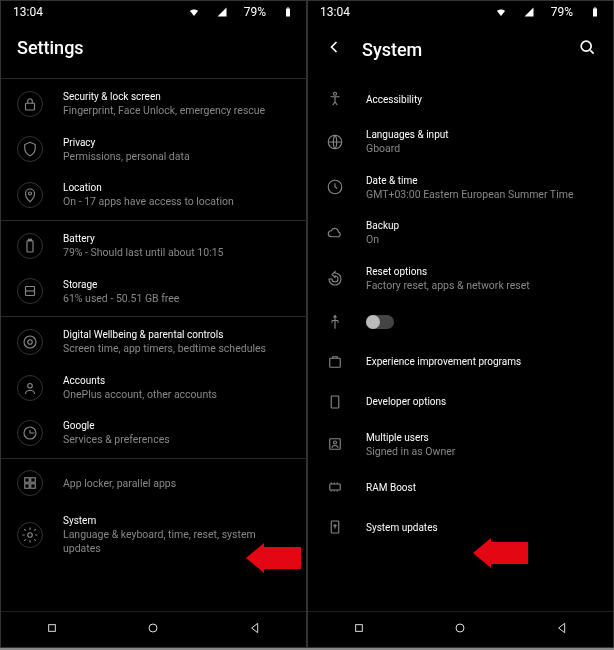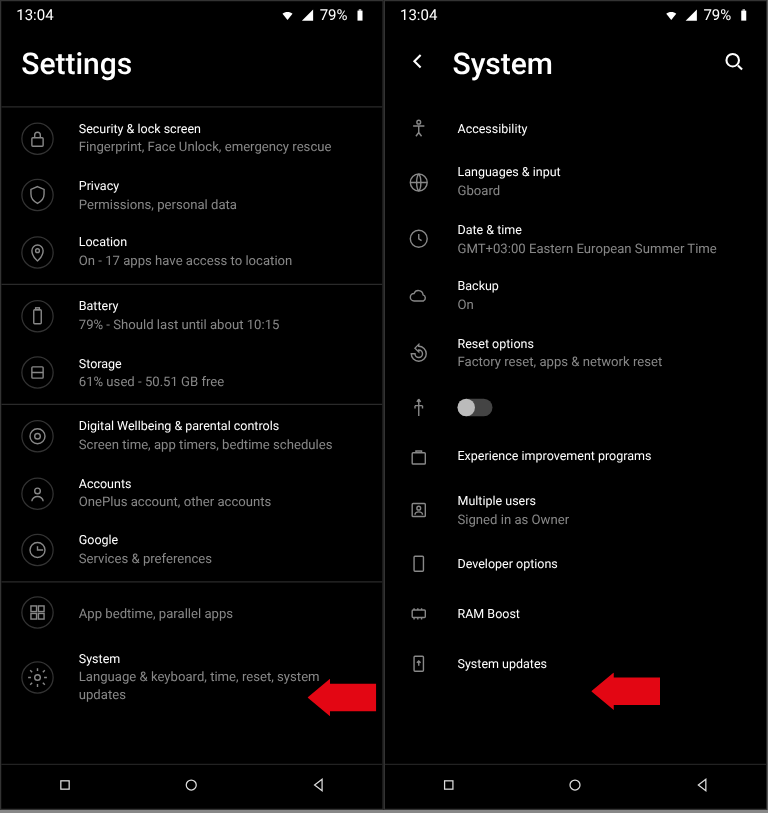--- a/index.html
+++ b/index.html
@@ -23,30 +23,30 @@
   }
   .phone + .phone { margin-left: 0; }
   .status-bar {
     display: flex;
     justify-content: space-between;
     align-items: center;
     padding: 4px 12px;
     font-size: 12px;
     height: 22px;
   }
-  .status-right { display: flex; align-items: center; gap: 4px; }
+  .status-right { display: flex; align-items: center; gap: 16px; }
   .status-right svg { width: 12px; height: 12px; }
   .header {
     display: flex;
     align-items: center;
     padding: 14px 16px 18px 16px;
     gap: 18px;
   }
   .header-title {
-    font-size: 24px;
+    font-size: 18px;
     font-weight: 500;
   }
   .header-spacer { flex: 1; }
   .list {
     flex: 1;
     overflow: hidden;
   }
   .sep {
     height: 1px;
     background: #2a2a2a;
@@ -365,21 +365,21 @@
         </div>
       </div>
       <div class="sep"></div>
       <div class="item">
         <span class="item-icon circled">
           <svg>
             <use href="#i-utilities"></use>
           </svg>
         </span>
         <div class="item-text">
-          <div class="item-sub">App bedtime, parallel apps</div>
+          <div class="item-sub">App locker, parallel apps</div>
         </div>
       </div>
       <div class="item">
         <span class="item-icon circled">
           <svg>
             <use href="#i-gear"></use>
           </svg>
         </span>
         <div class="item-text">
           <div class="item-title">System</div>
@@ -506,36 +506,36 @@
             <use href="#i-experience"></use>
           </svg>
         </span>
         <div class="item-text">
           <div class="item-title">Experience improvement programs</div>
         </div>
       </div>
       <div class="item">
         <span class="item-icon">
           <svg>
+            <use href="#i-dev"></use>
+          </svg>
+        </span>
+        <div class="item-text">
+          <div class="item-title">Developer options</div>
+        </div>
+      </div>
+      <div class="item">
+        <span class="item-icon">
+          <svg>
             <use href="#i-users"></use>
           </svg>
         </span>
         <div class="item-text">
           <div class="item-title">Multiple users</div>
           <div class="item-sub">Signed in as Owner</div>
-        </div>
-      </div>
-      <div class="item">
-        <span class="item-icon">
-          <svg>
-            <use href="#i-dev"></use>
-          </svg>
-        </span>
-        <div class="item-text">
-          <div class="item-title">Developer options</div>
         </div>
       </div>
       <div class="item">
         <span class="item-icon">
           <svg>
             <use href="#i-ram"></use>
           </svg>
         </span>
         <div class="item-text">
           <div class="item-title">RAM Boost</div>

